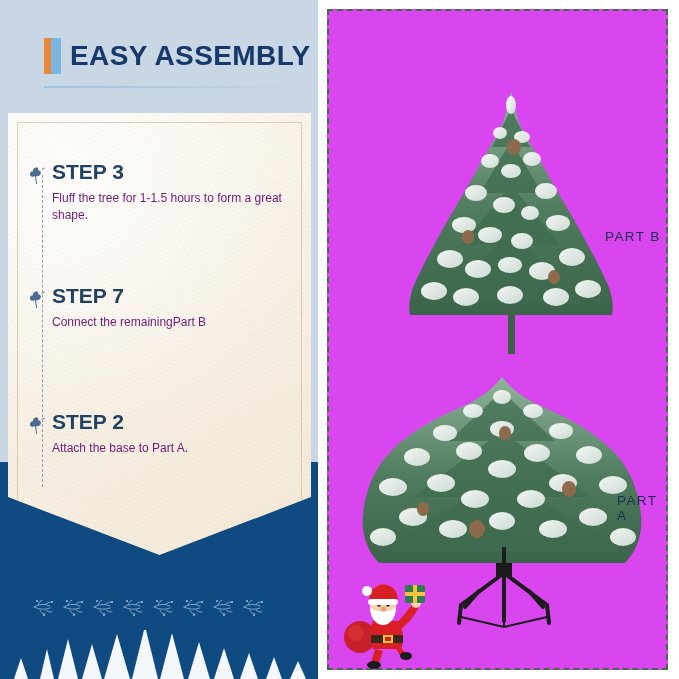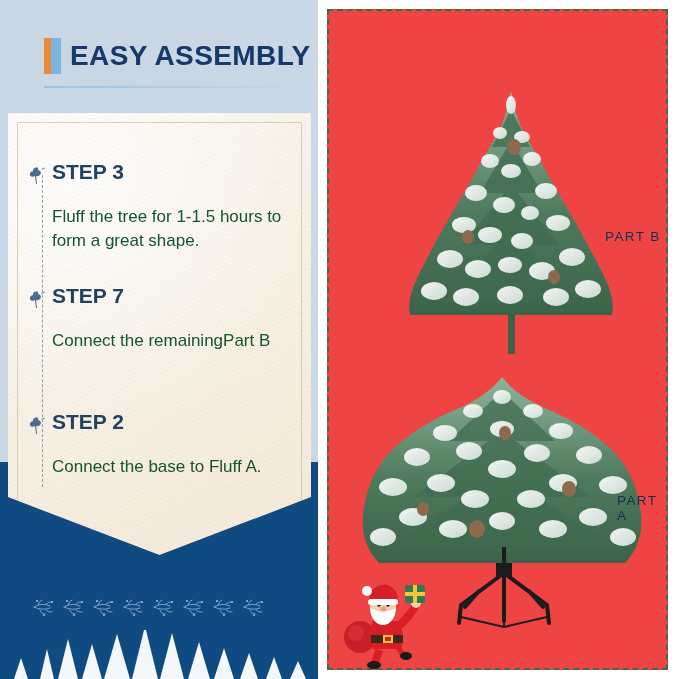--- a/index.html
+++ b/index.html
@@ -68,22 +68,22 @@
     border-left:1px dashed #8e9db1;
   }
   .step{position:absolute;left:18px;width:268px;}
   .step-head{display:flex;align-items:flex-start;}
   .pin-icon{width:22px;height:22px;flex:0 0 22px;margin-right:4px;margin-top:3px;}
   .step-title{
     font-size:21px;font-weight:bold;color:#22405f;line-height:1.05;
     font-family:"Liberation Sans", sans-serif;
   }
   .step-desc{
-    margin-left:26px;margin-top:19px;
-    font-size:17px;color:#14532d;line-height:1.42;
+    margin-left:26px;margin-top:4px;
+    font-size:12px;color:#701a75;line-height:1.42;
     font-family:"Liberation Sans", sans-serif;
     max-width:250px;
   }
   .step-3{top:48px;}
   .step-2{top:172px;}
   .step-1{top:298px;}
 
   
   .floral{
     position:absolute;left:28px;top:594px;width:260px;height:24px;opacity:.92;
@@ -91,21 +91,21 @@
   
   .tree-strip{position:absolute;left:0;top:630px;width:318px;height:49px;}
 
   
   .right-pane{
     position:absolute;left:318px;top:0;width:361px;height:679px;background:#ffffff;
   }
   .dashed-box{
     position:absolute;left:9px;top:9px;width:341px;height:661px;
     border:2.5px dashed #3f6b4a;
-    box-sizing:border-box;background:#ef4444;
+    box-sizing:border-box;background:#d946ef;
   }
   .part-label{
     position:absolute;font-size:13.5px;color:#17304f;letter-spacing:1.4px;
     font-family:"Liberation Sans", sans-serif;font-weight:500;
   }
   .part-b-label{left:276px;top:218px;}
   .part-a-label{left:288px;top:482px;}
 
   .tree-b{position:absolute;left:75px;top:78px;width:215px;height:265px;}
   .tree-a{position:absolute;left:28px;top:360px;width:290px;height:200px;}
@@ -159,21 +159,21 @@
       </div>
 
       <div class="step step-1">
         <div class="step-head">
           <svg class="pin-icon" viewBox="0 0 24 24">
             <path d="M13.6 4.2c-2.2-1.1-4.6-.3-5.6 1.2-.5.8-.6 1.8-.3 2.7-.9-.2-1.9.1-2.6.8-1.3 1.3-1.2 3.4.3 4.4 1.3.9 3.1.8 4.4-.1l1.2 8.6h1l-1-8.8c1.5.5 3.2.2 4.3-.9 1.5-1.5 1.2-3.9-.5-4.9-.6-.3-1.2-.4-1.8-.4.6-1 .5-2.1-.4-2.6z" fill="#4a6c8f"></path>
             <path d="M16.8 5.6l3.4-1.9.4.8-3.3 1.9z" fill="#4a6c8f"></path>
           </svg>
           <span class="step-title">STEP 2</span>
         </div>
-        <div class="step-desc">Connect the base to Fluff A.</div>
+        <div class="step-desc">Attach the base to Part A.</div>
       </div>
     </div>
 
     <svg class="floral" viewBox="0 0 260 24">
       <g stroke="#8fb4d6" stroke-width="0.9" fill="none" stroke-linecap="round">
         <g>
           <path d="M6 13 q8 -5 16 -1"></path>
             <path d="M6 13 q8 4 16 1"></path>
           <path d="M10 11 q1 -4 4 -5"></path>
             <path d="M12 16 q1 4 5 4"></path>

